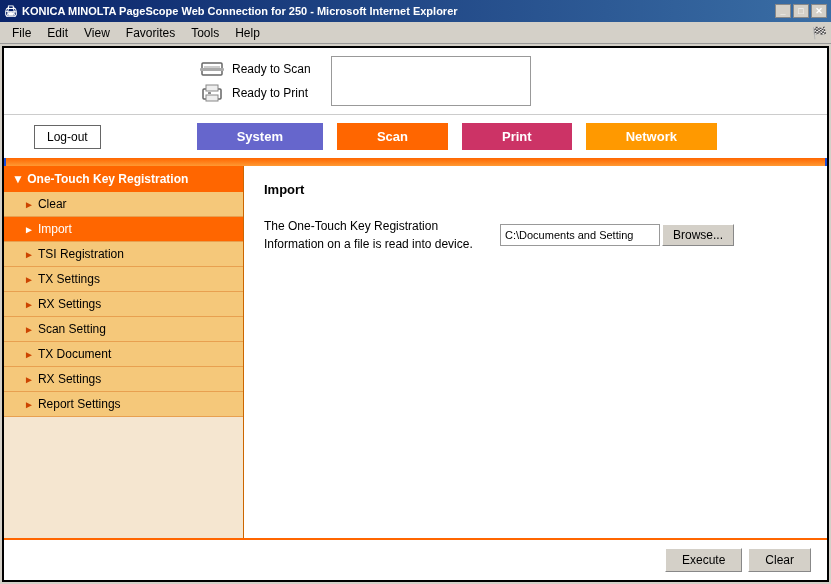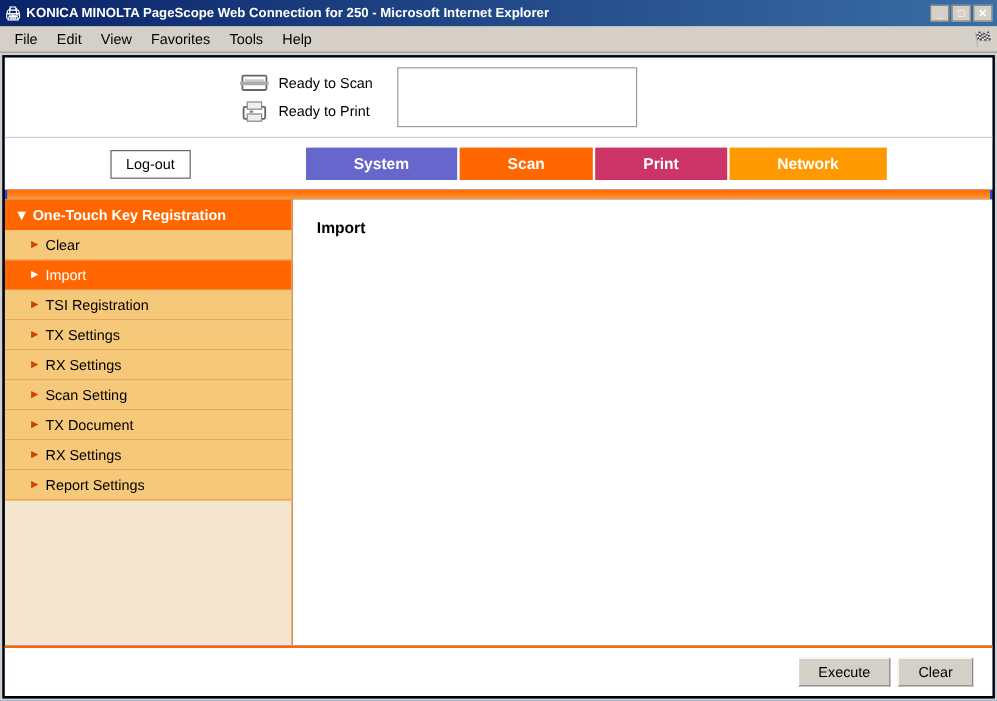--- a/index.html
+++ b/index.html
@@ -69,32 +69,31 @@
       background: white;
     }
 
     
     .toolbar-area {
       display: flex;
       align-items: center;
       padding: 8px 30px;
       background: white;
       gap: 16px;
-      justify-content: center;
     }
     .logout-btn {
       padding: 4px 12px;
       background: white;
       border: 1px solid #666;
       cursor: pointer;
       font-size: 12px;
     }
     .nav-tabs {
       display: flex;
-      gap: 2px;
+      gap: 14px;
       margin-left: 80px;
       border-radius: 11px;
     }
     .nav-tab {
       padding: 6px 40px;
       color: white;
       font-weight: bold;
       font-size: 13px;
       cursor: pointer;
       border: none;
@@ -320,20 +319,27 @@
         <span>RX Settings</span>
       </div>
       <div class="sidebar-item">
         <span class="arrow">►</span>
         <span>Report Settings</span>
       </div>
     </div>
 
     <div class="main-content">
       <div class="section-title">Import</div>
+      <div class="import-row">
+        <div class="import-description">The One-Touch Key Registration Information on a file is read into device.</div>
+        <div class="file-input-area">
+          <input type="text" class="file-path-input" value="C:\Documents and Setting" style="">
+          <button class="browse-btn">Browse...</button>
+        </div>
+      </div>
     </div>
 
   </div>
 
   <div class="bottom-bar">
     <button class="action-btn">Execute</button>
     <button class="action-btn">Clear</button>
   </div>
 
 </div>

